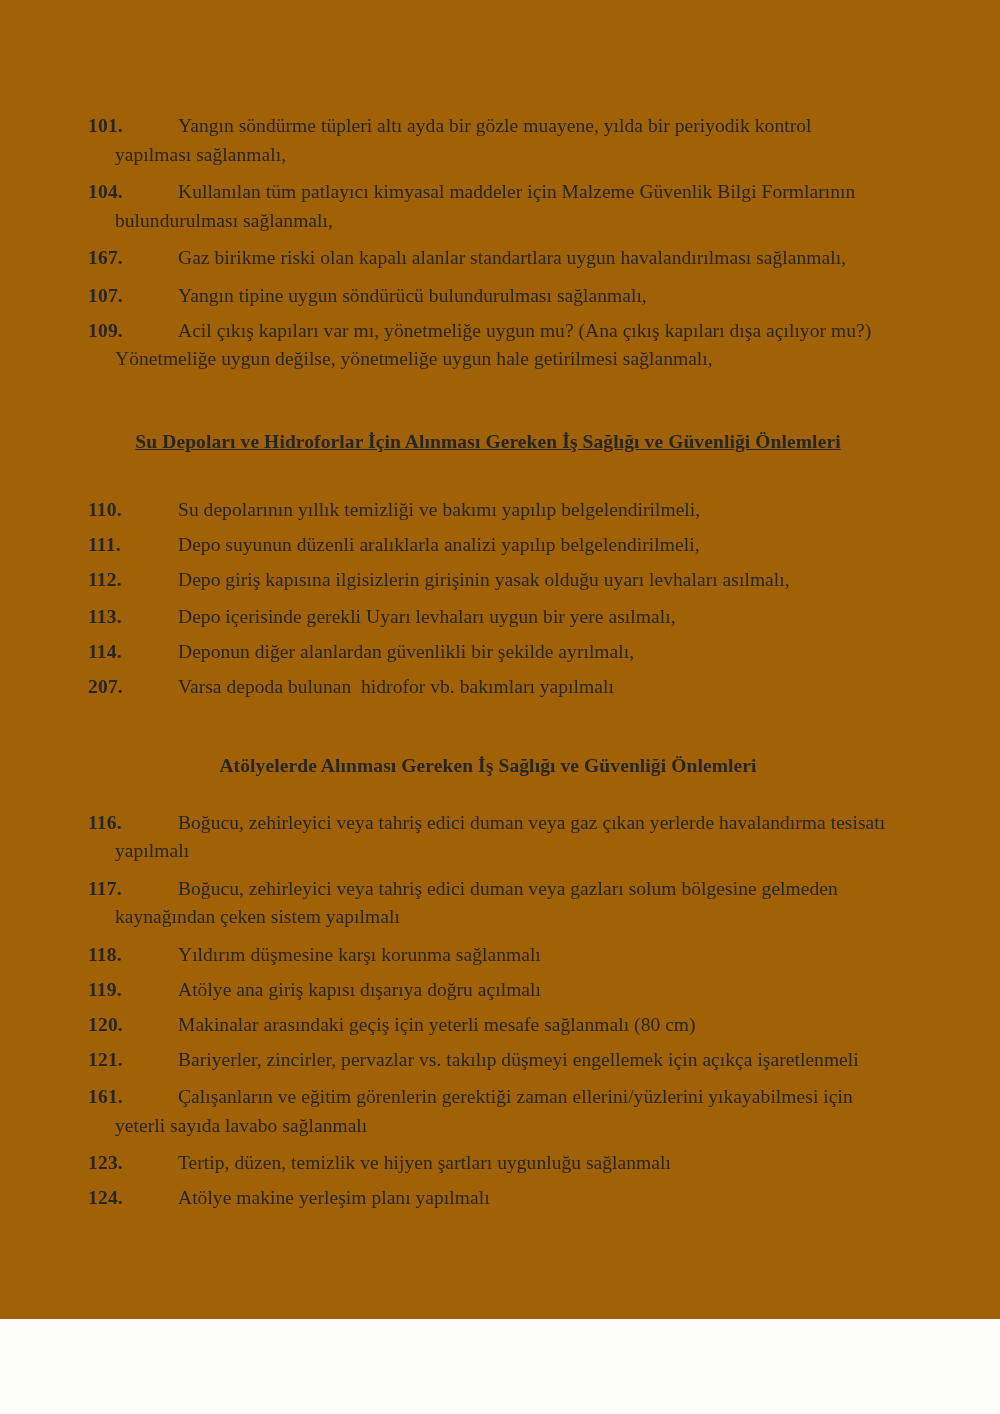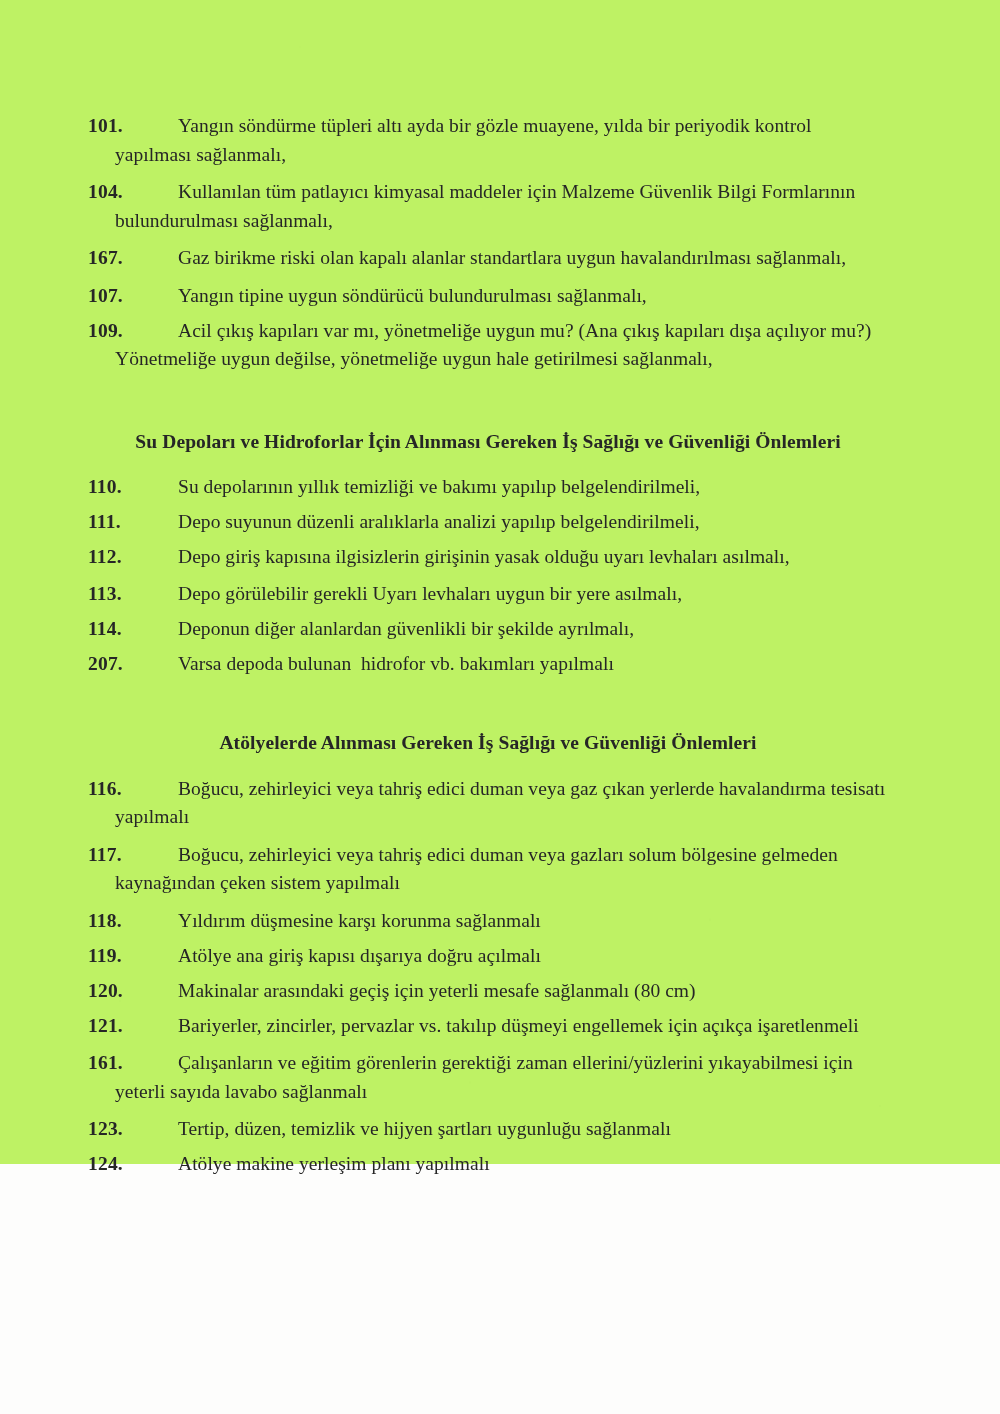--- a/index.html
+++ b/index.html
@@ -13,22 +13,22 @@
     background: #fdfdfc;
     font-family: "Liberation Serif", "DejaVu Serif", serif;
     color: #262626;
     -webkit-font-smoothing: antialiased;
     overflow: hidden;
   }
 
   .page {
     position: relative;
     width: 1000px;
-    height: 1164px;
-    background: #bef264;
+    height: 1319px;
+    background: #a16207;
     box-sizing: border-box;
     padding: 0;
   }
 
   
   .paper-grain {
     position: absolute;
     inset: 0;
     pointer-events: none;
     background:
@@ -83,25 +83,26 @@
     font-weight: bold;
     font-size: 19.5px;
     line-height: 28px;
     text-align: center;
     margin: 0;
     padding: 0;
     letter-spacing: 0.1px;
   }
   .heading.first {
     margin-top: 54px;
-    margin-bottom: 17px;
+    margin-bottom: 40px;
+    text-decoration: underline;
   }
   .heading.second {
     margin-top: 50px;
-    margin-bottom: 18px;
+    margin-bottom: 29px;
   }
 </style>
 </head>
 <body>
 
 <div class="page">
   <div class="paper-grain"></div>
   <div class="content" id="doc-body">
       <div class="item">
         <span class="num">101.</span>
@@ -131,21 +132,21 @@
       <div class="item tight">
         <span class="num">111.</span>
         <span class="txt">Depo suyunun düzenli aralıklarla analizi yapılıp belgelendirilmeli,</span>
       </div>
       <div class="item">
         <span class="num">112.</span>
         <span class="txt">Depo giriş kapısına ilgisizlerin girişinin yasak olduğu uyarı levhaları asılmalı,</span>
       </div>
       <div class="item tight">
         <span class="num">113.</span>
-        <span class="txt">Depo görülebilir gerekli Uyarı levhaları uygun bir yere asılmalı,</span>
+        <span class="txt">Depo içerisinde gerekli Uyarı levhaları uygun bir yere asılmalı,</span>
       </div>
       <div class="item tight">
         <span class="num">114.</span>
         <span class="txt">Deponun diğer alanlardan güvenlikli bir şekilde ayrılmalı,</span>
       </div>
       <div class="item tight">
         <span class="num">207.</span>
         <span class="txt">Varsa depoda bulunan  hidrofor vb. bakımları yapılmalı</span>
       </div>
       <div class="heading second">Atölyelerde Alınması Gereken İş Sağlığı ve Güvenliği Önlemleri</div>

